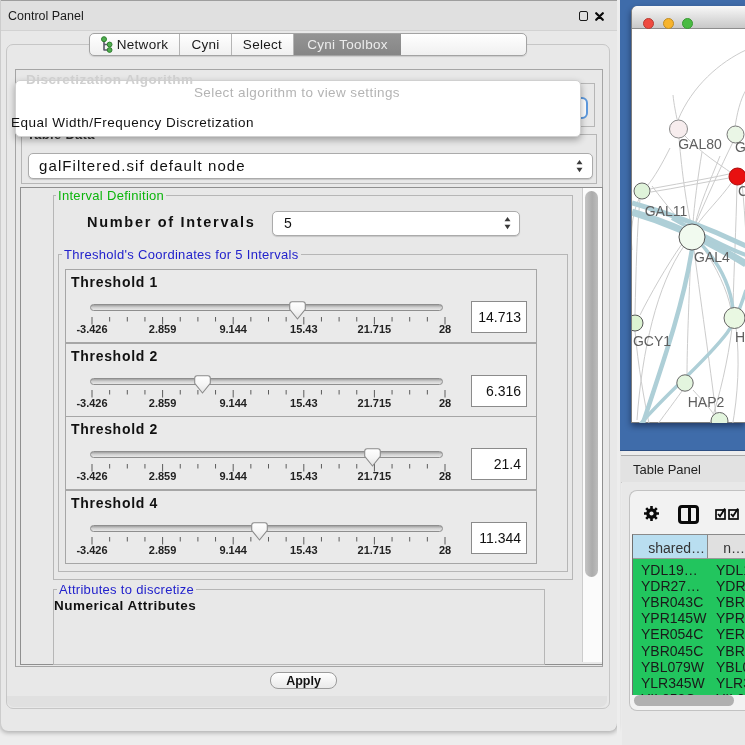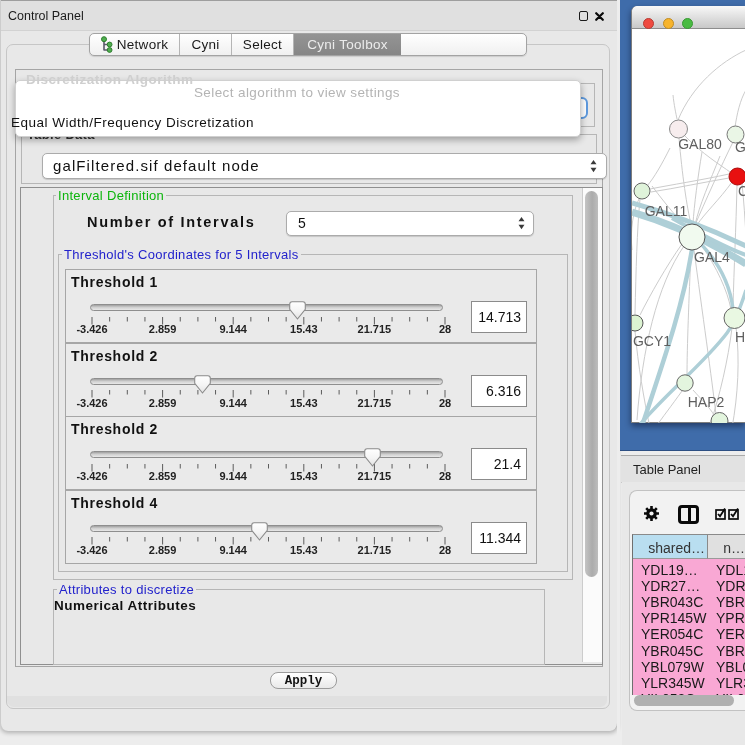--- a/index.html
+++ b/index.html
@@ -29,21 +29,21 @@
 
 #panelP{left:14px;top:69px;width:586px;height:596px;border:1px solid #a5a5a5;}
 #scrollP{left:19px;top:187px;width:581px;height:476px;border:1px solid #8f8f8f;}
 #vsbtrack{left:581px;top:188px;width:19px;height:474px;background:#fbfbfb;border-left:1px solid #cccccc;}
 #vsbthumb{left:583.5px;top:191px;width:13px;height:386px;background:linear-gradient(90deg,#c4c4c4,#ababab 55%,#bdbdbd);border-radius:7px;}
 
 .grp{position:absolute;border:1px solid #b6b6b6;}
 .grplab{position:absolute;background:#e8e8e8;padding:0 2px;font-size:13px;letter-spacing:0.3px;}
 
 .combo{position:absolute;background:#ffffff;border:1px solid #ababab;border-radius:5px;
-  box-shadow:0 1px 1px rgba(0,0,0,0.15);font-size:14px;color:#111;margin-left:14px;}
+  box-shadow:0 1px 1px rgba(0,0,0,0.15);font-size:14px;color:#111;}
 .combo .cv{position:absolute;left:11px;top:3px;}
 .arr{position:absolute;width:7px;height:14px;}
 
 .tbox{position:absolute;left:64px;width:470px;height:72px;border:1px solid #a6a6a6;background:#eaeaea;}
 .tlab{position:absolute;left:5px;top:4px;font-weight:bold;font-size:14px;letter-spacing:0.7px;}
 .track{position:absolute;left:24px;top:34px;width:351px;height:5px;border:1px solid #8e8e8e;border-radius:3.5px;
   background:linear-gradient(#9f9f9f,#cfcfcf 45%,#e8e8e8);}
 .vbox{position:absolute;left:405px;top:31px;width:49px;height:30px;background:#ffffff;border:1px solid #8b8b8b;
   font-size:14px;text-align:right;line-height:30px;padding-right:5px;}
 .ticks{position:absolute;left:0;top:0;}
@@ -210,21 +210,21 @@
         </defs>
       </svg>
       <div class="vbox">11.344</div>
     </div>
 
   <div class="grp abs" style="left:52px;top:589px;width:490px;height:74px;"></div>
   <div class="grplab abs" style="left:56px;top:582px;color:#2222cc;">Attributes to discretize</div>
   <div class="abs bold" style="left:53px;top:598px;font-size:13.5px;letter-spacing:0.5px;">Numerical Attributes</div>
 
   <div class="abs" style="left:269px;top:672px;width:65px;height:15px;border:1px solid #9b9b9b;border-radius:8px;
-     background:linear-gradient(#ffffff,#e9e9e9);text-align:center;line-height:16px;font-weight:bold;font-size:12.5px;font-family:Liberation Mono, monospace;">Apply</div>
+     background:linear-gradient(#ffffff,#e9e9e9);text-align:center;line-height:16px;font-weight:bold;font-size:12.5px;">Apply</div>
 
   <div id="popup" class="abs"></div>
   <div class="abs" style="left:14px;top:85px;width:564px;text-align:center;color:#b4b4b4;font-size:13.5px;letter-spacing:0.4px;">Select algorithm to view settings</div>
   <div class="abs bold" style="left:25px;top:72px;color:#cfcfcf;font-size:13.5px;letter-spacing:0.5px;">Discretization Algorithm</div>
   <div class="abs" style="left:10px;top:115px;color:#111;font-size:13.5px;letter-spacing:0.5px;">Equal Width/Frequency Discretization</div>
 
   <div id="topseg" class="seg">
     <div class="s" style="width:89px;">
       <svg width="12" height="17" viewBox="0 0 12 17" style="margin-right:4px;">
         <path d="M3,5 L3,14.5 M3,8.5 L8,8.5 M3,14 L8,14" stroke="#5a5a6a" stroke-width="1.6" fill="none"></path>
@@ -317,21 +317,21 @@
 <div class="abs" style="left:678px;top:505px;width:21px;height:19px;border:3px solid #0a0a0a;border-radius:4px;box-sizing:border-box;"></div>
 <div class="abs" style="left:687.5px;top:507px;width:3px;height:15px;background:#0a0a0a;"></div>
 <svg class="abs" style="left:715px;top:507px;" width="13" height="13" viewBox="0 0 13 13">
     <rect x="1" y="3" width="9" height="9" fill="none" stroke="#0a0a0a" stroke-width="1.7"></rect>
     <path d="M3,7 L5,9.2 L10,1.5" fill="none" stroke="#0a0a0a" stroke-width="1.8"></path>
   </svg>
 <svg class="abs" style="left:728px;top:507px;" width="13" height="13" viewBox="0 0 13 13">
     <rect x="1" y="3" width="9" height="9" fill="none" stroke="#0a0a0a" stroke-width="1.7"></rect>
     <path d="M3,7 L5,9.2 L10,1.5" fill="none" stroke="#0a0a0a" stroke-width="1.8"></path>
   </svg>
-<div class="abs" style="left:632px;top:534px;width:113px;height:160px;overflow:hidden;border-left:1px solid #6f6f6f;border-top:1px solid #8a8a8a;background:#f9a8d4;">
+<div class="abs" style="left:632px;top:534px;width:113px;height:160px;overflow:hidden;border-left:1px solid #6f6f6f;border-top:1px solid #8a8a8a;background:#22c55e;">
     <div class="abs" style="left:0;top:0;width:75px;height:24px;background:#b9def0;border-right:1px solid #8a8a8a;border-bottom:1px solid #9a9a9a;box-sizing:border-box;">
       <span style="position:absolute;right:2px;top:5px;font-size:14px;color:#333;">shared…</span>
     </div>
     <div class="abs" style="left:75px;top:0;width:38px;height:24px;background:#e0e0e0;border-bottom:1px solid #9a9a9a;box-sizing:border-box;">
       <span style="position:absolute;right:1px;top:5px;font-size:14px;color:#333;">n…</span>
     </div>
     <div class="abs" style="left:8px;top:27.0px;font-size:14px;color:#1a1a1a;white-space:nowrap;">YDL19…</div>
     <div class="abs" style="left:83px;top:27.0px;font-size:14px;color:#1a1a1a;white-space:nowrap;">YDL1</div>
     <div class="abs" style="left:8px;top:43.1px;font-size:14px;color:#1a1a1a;white-space:nowrap;">YDR27…</div>
     <div class="abs" style="left:83px;top:43.1px;font-size:14px;color:#1a1a1a;white-space:nowrap;">YDR2</div>

